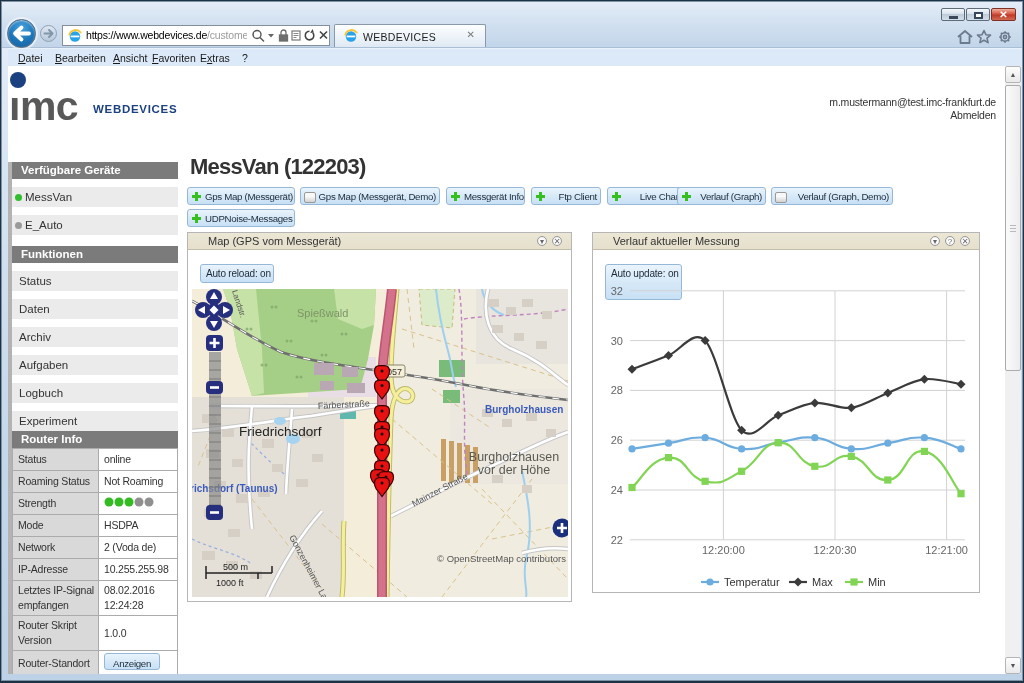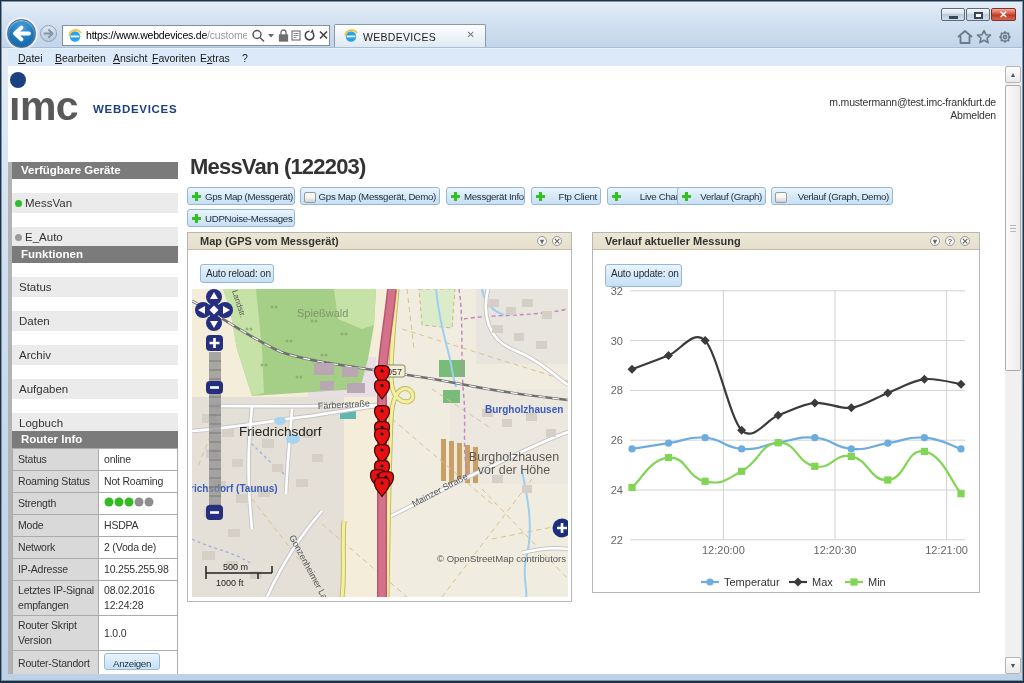--- a/index.html
+++ b/index.html
@@ -19,38 +19,38 @@
 #tab{position:absolute;left:334px;top:24px;width:152px;height:23px;background:linear-gradient(180deg,#fdfeff,#f0f5fa 45%,#dfe9f3);border:1px solid #8899aa;border-bottom:none;border-radius:2px 2px 0 0;font-size:11px;color:#222}
 
 .winbtn{position:absolute;top:8px;height:13px;border:1px solid #5d6b7a;border-radius:2px;background:linear-gradient(180deg,#f4f8fc 0%,#d8e2ec 45%,#bfcddb 50%,#d3dfe9 100%)}
 
 #appheader{position:absolute;left:0;top:0;width:997px;height:61px;background:#fff}
 #navbar{position:absolute;left:0;top:61px;width:997px;height:19px;background:#154a7e;color:#fff;font-size:10.2px;font-weight:bold}
 #navbar span{position:absolute;top:4px}
 
 .sideblock{position:absolute;left:4px;width:166px}
 .sidehead{height:17px;background:#7b7b7b;color:#fff;font-weight:bold;font-size:11.5px;padding:2px 0 0 9px}
-.sideitem{height:20px;background:#ebebeb;margin-top:14px;font-size:11.5px;color:#333;padding:4px 0 0 7px;position:relative}
+.sideitem{height:20px;background:#ebebeb;margin-top:8px;font-size:11.5px;color:#333;padding:4px 0 0 7px;position:relative}
 .dot{position:absolute;left:3px;top:7px;width:7px;height:7px;border-radius:50%}
 #railleft{position:absolute;left:0;top:96px;width:4px;height:512px;background:#b3b3b3}
 
 table.rt{border-collapse:collapse;font-size:10.5px;letter-spacing:-0.2px;color:#333;width:166px;table-layout:fixed}
 table.rt td{border:1px solid #ababab;padding:2px 3px 2px 5px;vertical-align:middle;height:22px;line-height:15px}
 table.rt td.l{background:#d9d9d9;width:86px}
 table.rt td.v{background:#fff}
 
 .btn{position:absolute;height:18px;background:linear-gradient(180deg,#eaf4fc 0%,#d7e9f8 50%,#c8e0f5 100%);border:1px solid #96b8d8;border-radius:3px;font-size:9.7px;letter-spacing:-0.3px;color:#1c2b3a;white-space:nowrap;overflow:hidden}
 .btn{padding:3px 3px 0 17px;text-align:right}
 .bplus::before{content:"";position:absolute;left:4px;top:4px;width:9px;height:9px;background:
  linear-gradient(#35c020,#35c020) 3px 0/3px 9px no-repeat,
  linear-gradient(#35c020,#35c020) 0 3px/9px 3px no-repeat;}
 .bwin::before{content:"";position:absolute;left:3px;top:4px;width:10px;height:9px;border:1px solid #9a9a9a;border-radius:2px;background:linear-gradient(180deg,#f8f8f8 40%,#d2d2d2)}
 
 .panel{position:absolute;background:#fff;border:1px solid #b6b6b6}
-.phead{height:17px;background:linear-gradient(180deg,#ece6d4,#e5dfcc);border-bottom:1px solid #c2bcab;font-size:11px;font-weight:bold;color:#333;padding:2px 0 0 12px;position:relative}
+.phead{height:17px;background:linear-gradient(180deg,#ece6d4,#e5dfcc);border-bottom:1px solid #c2bcab;font-size:11px;font-weight:normal;color:#333;padding:2px 0 0 20px;position:relative}
 .picon{position:absolute;top:3px;width:10px;height:10px;border-radius:50%;border:1px solid #999;background:radial-gradient(circle,#fff 30%,#e8e8e8);color:#666;font-size:8px;line-height:9px;text-align:center}
 </style></head>
 <body>
 <div id="win">
   <div id="frame"></div>
   <div id="chrome-top"></div>
 
   <div id="backbtn">
       <svg width="27" height="27" style="position:absolute;left:0;top:0">
         <path d="M21 13.5 H8.5 M13.5 7.5 l-6.5 6 6.5 6" stroke="#fff" stroke-width="3.8" fill="none" stroke-linecap="round" stroke-linejoin="round"></path>
@@ -448,21 +448,21 @@
         <path d="M370 234 v10 M365 239 h10" stroke="#fff" stroke-width="2.6"></path>
       </svg>
     </div>
 
     <div class="panel" style="left:584px;top:166px;width:388px;height:361px">
       <div class="phead">Verlauf aktueller Messung
         <span class="picon" style="right:39px">▾</span>
         <span class="picon" style="right:24px">?</span>
         <span class="picon" style="right:9px">✕</span>
       </div>
-      <div class="btn" style="left:12px;top:31px;width:77px;padding-left:5px;font-size:10px;letter-spacing:-0.2px;height:23px">Auto update: on</div>
+      <div class="btn" style="left:12px;top:31px;width:77px;padding-left:5px;font-size:10px;letter-spacing:-0.2px;height:36px">Auto update: on</div>
       <svg width="386" height="342" viewBox="0 0 386 342" style="position:absolute;left:0;top:18px" font-family="Liberation Sans,sans-serif">
         <g stroke="#d2d2d2" stroke-width="1">
           <line x1="37" y1="39.8" x2="372" y2="39.8"></line>
           <line x1="37" y1="89.6" x2="372" y2="89.6"></line>
           <line x1="37" y1="139.4" x2="372" y2="139.4"></line>
           <line x1="37" y1="189.2" x2="372" y2="189.2"></line>
           <line x1="37" y1="239.0" x2="372" y2="239.0"></line>
           <line x1="37" y1="288.8" x2="372" y2="288.8"></line>
           <line x1="130.4" y1="39.8" x2="130.4" y2="288.8"></line>
           <line x1="242" y1="39.8" x2="242" y2="288.8"></line>

